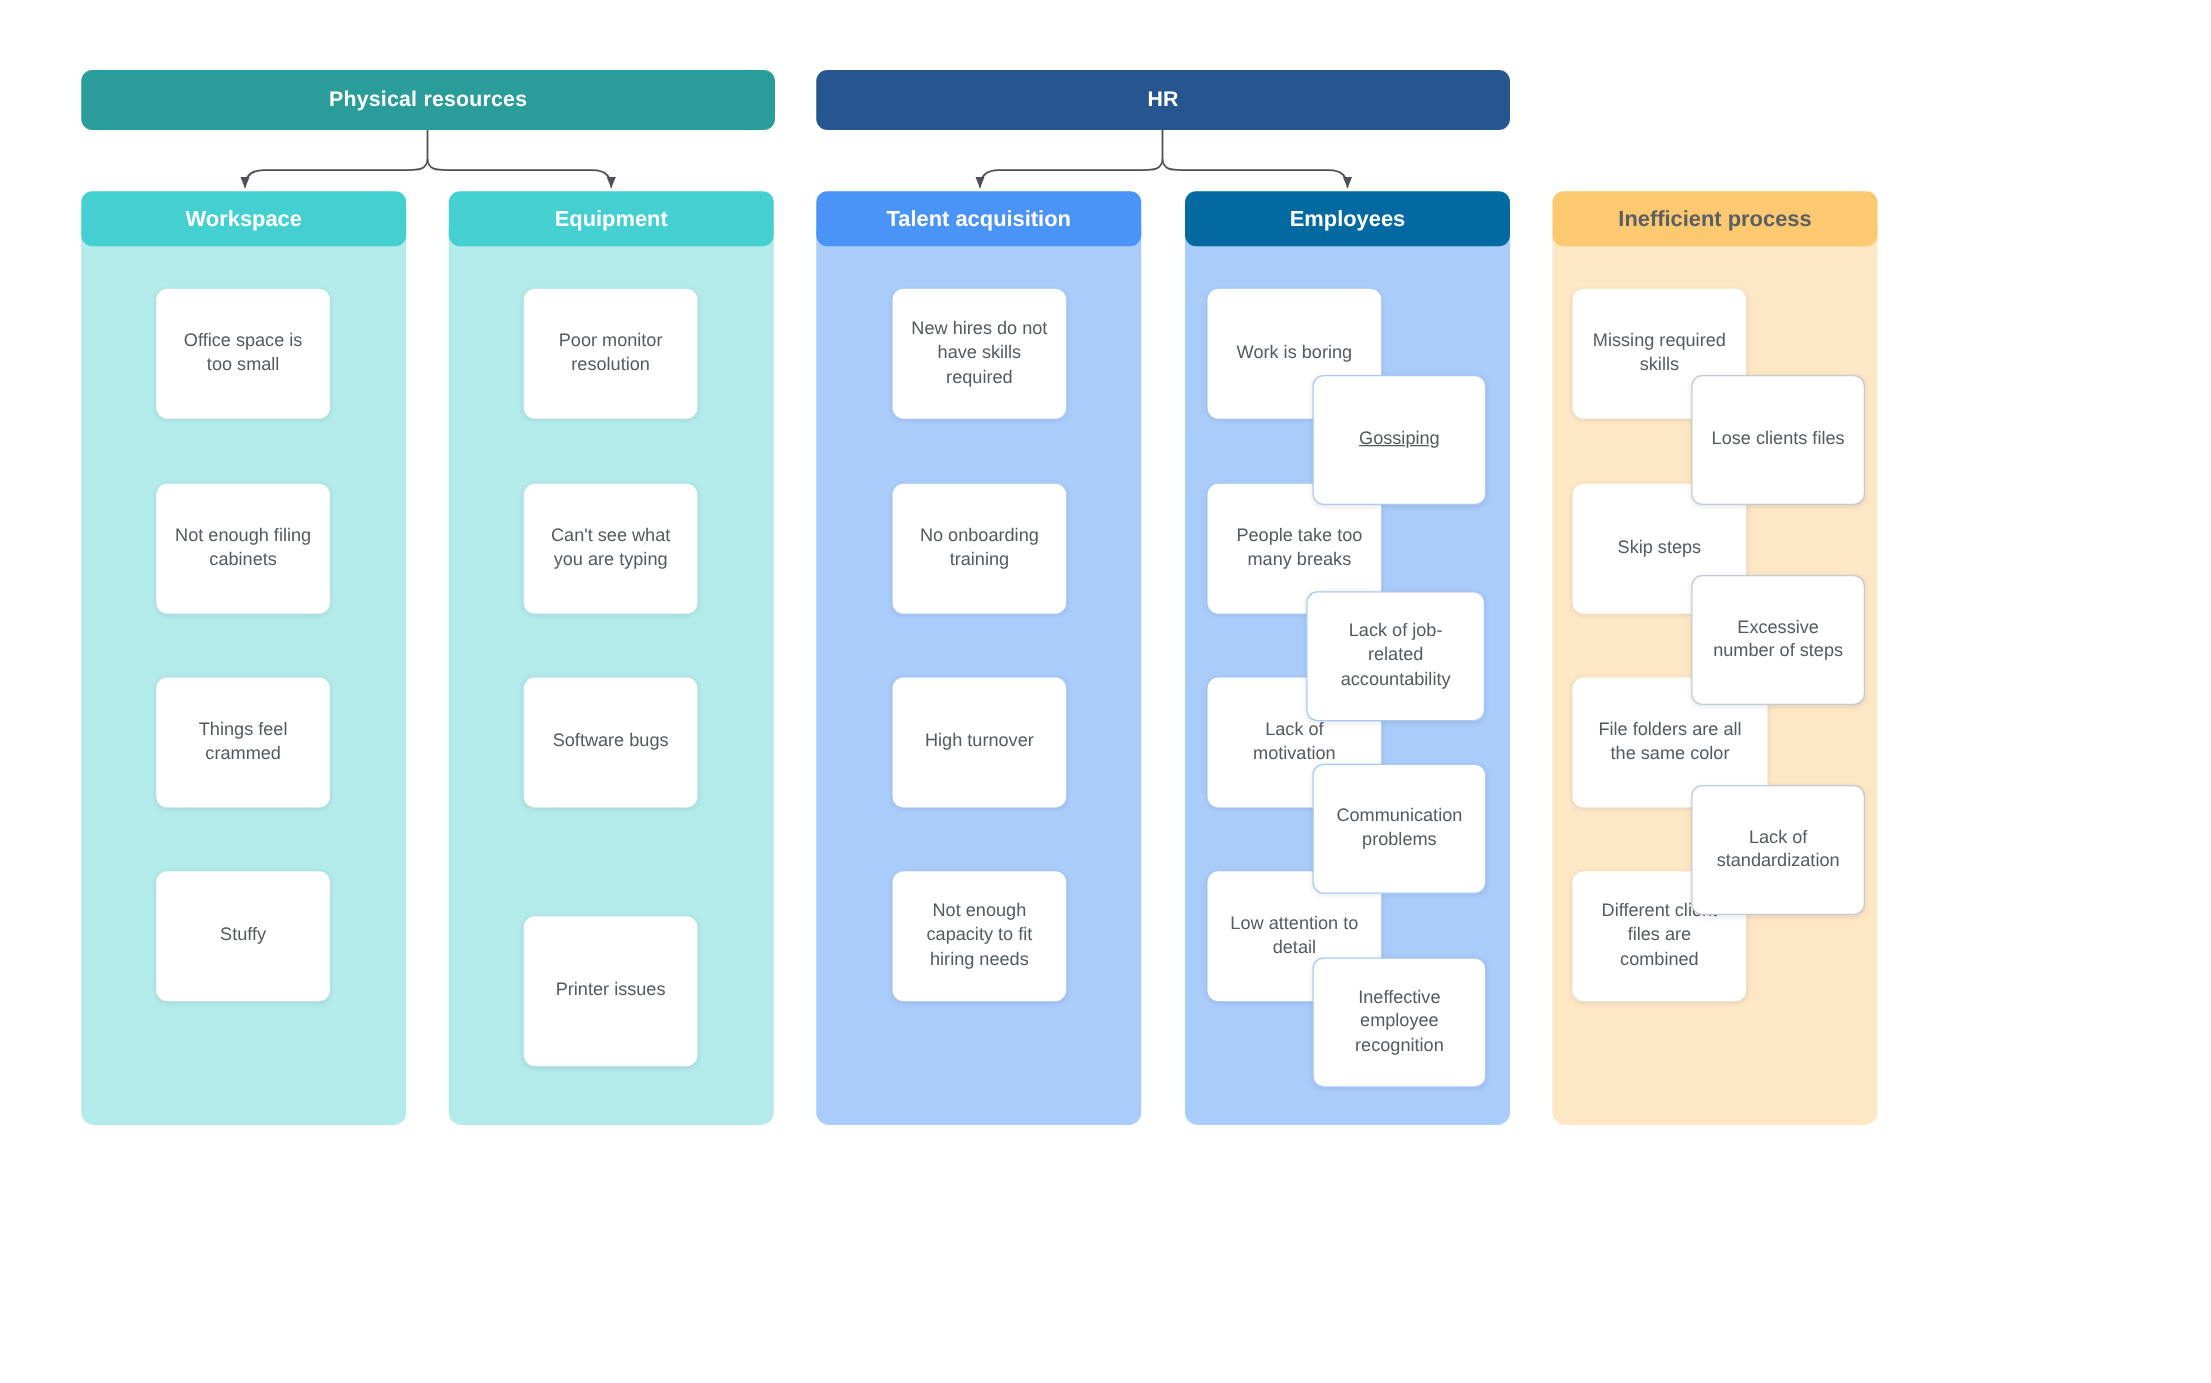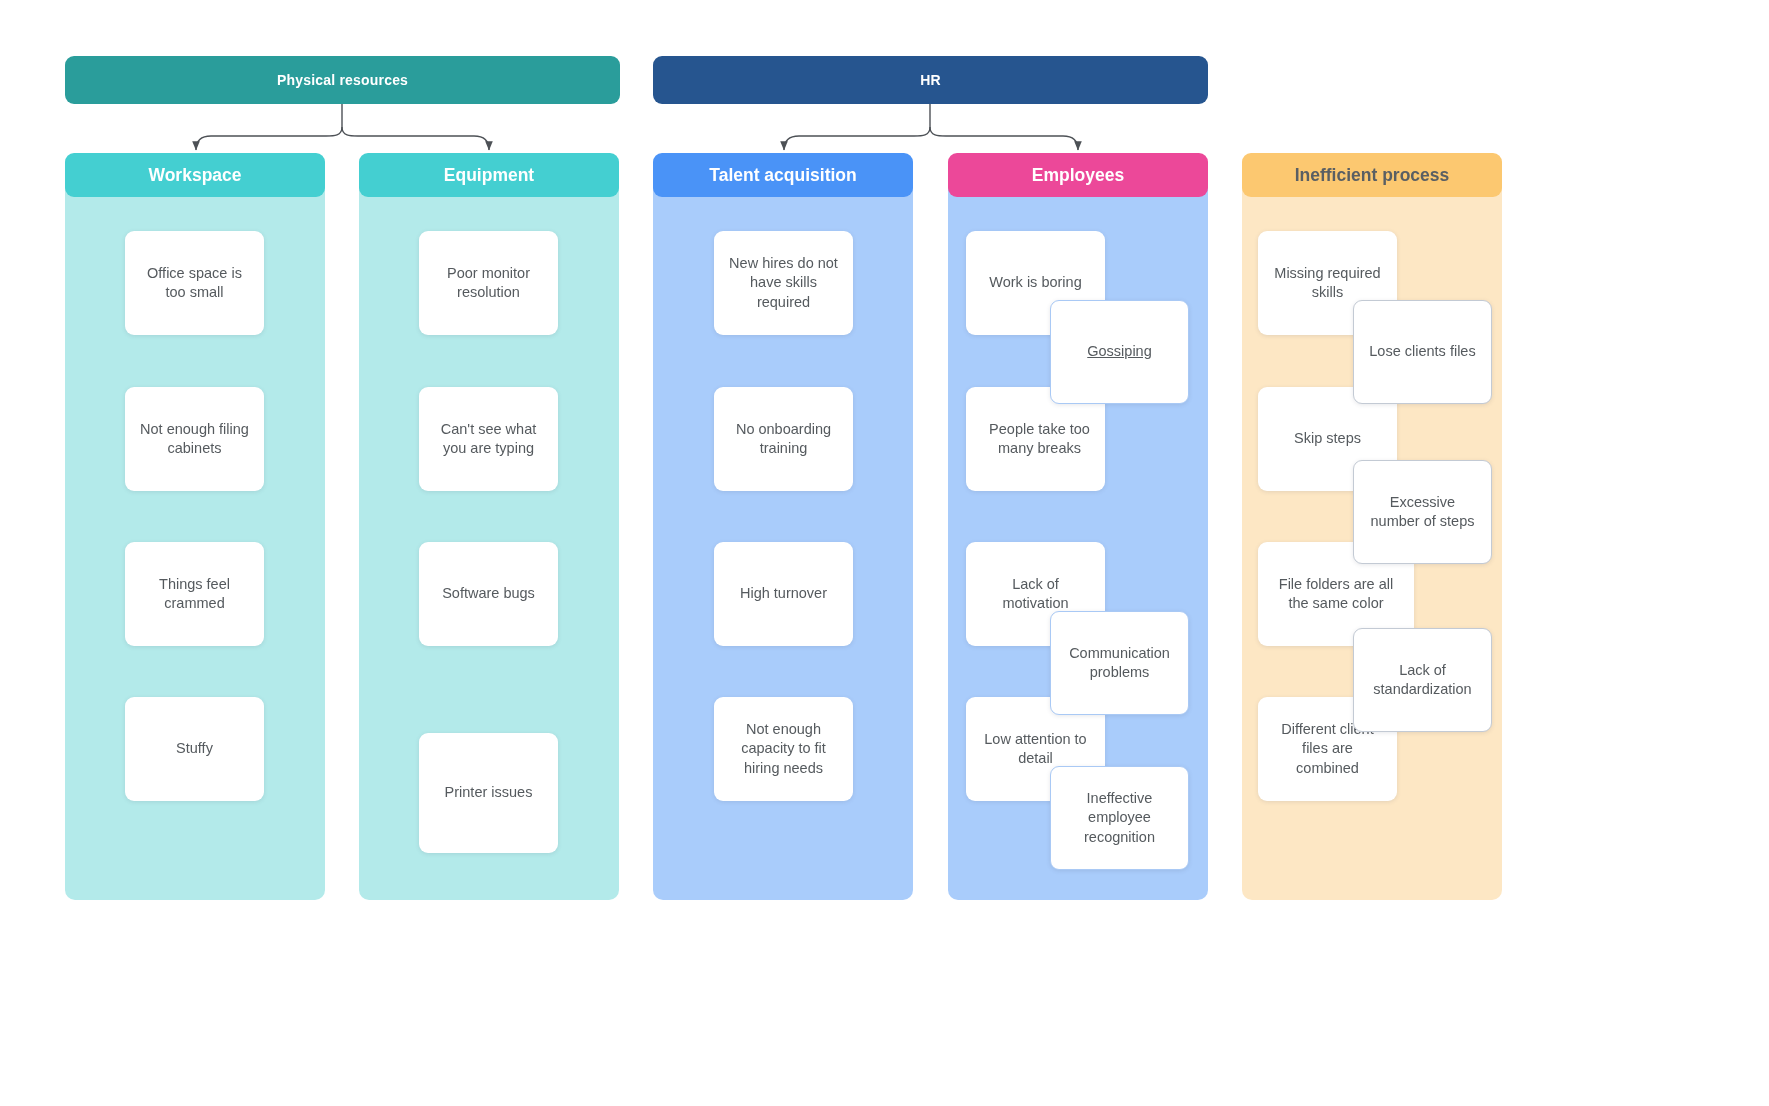--- a/index.html
+++ b/index.html
@@ -32,21 +32,21 @@
 
   
   .root-node {
     position: absolute;
     border-radius: 9px;
     display: flex;
     align-items: center;
     justify-content: center;
     color: #ffffff;
     font-weight: bold;
-    font-size: 14px;
+    font-size: 17px;
     letter-spacing: 0.2px;
     z-index: 10;
   }
 
   
   .column {
     position: absolute;
     border-radius: 16px;
     z-index: 2;
   }
@@ -144,21 +144,21 @@
         </div>
       </div>
       <div class="column" style="left: 653px; top: 153px; width: 260px; height: 747px;">
         <div class="column-body" style="top: 22px; height: 725px; background: rgb(169, 204, 251);"></div>
         <div class="column-header" style="background: rgb(74, 147, 247); color: rgb(255, 255, 255);">
           <span>Talent acquisition</span>
         </div>
       </div>
       <div class="column" style="left: 948px; top: 153px; width: 260px; height: 747px;">
         <div class="column-body" style="top: 22px; height: 725px; background: rgb(169, 204, 251);"></div>
-        <div class="column-header" style="background: #ec4899; color: rgb(255, 255, 255);">
+        <div class="column-header" style="background: #0369a1; color: rgb(255, 255, 255);">
           <span>Employees</span>
         </div>
       </div>
       <div class="column" style="left: 1242px; top: 153px; width: 260px; height: 747px;">
         <div class="column-body" style="top: 22px; height: 725px; background: rgb(253, 231, 196);"></div>
         <div class="column-header" style="background: rgb(252, 200, 112); color: rgb(90, 95, 99);">
           <span>Inefficient process</span>
         </div>
       </div>
     </div>
@@ -201,20 +201,23 @@
     </div>
     <div class="card" style="left: 966px; top: 231px; width: 139px; height: 104px;">
       <span>Work is boring</span>
     </div>
     <div class="card offset" style="left: 1050px; top: 300px; width: 139px; height: 104px; text-decoration: underline;">
       <span>Gossiping</span>
     </div>
     <div class="card" style="left: 966px; top: 387px; width: 139px; height: 104px; padding-left: 20px;">
       <span>People take too many breaks</span>
     </div>
+    <div class="card offset" style="left: 1045px; top: 473px; width: 143px; height: 104px;">
+      <span>Lack of job-related accountability</span>
+    </div>
     <div class="card" style="left: 966px; top: 542px; width: 139px; height: 104px;">
       <span>Lack of motivation</span>
     </div>
     <div class="card offset" style="left: 1050px; top: 611px; width: 139px; height: 104px;">
       <span>Communication problems</span>
     </div>
     <div class="card" style="left: 966px; top: 697px; width: 139px; height: 104px;">
       <span>Low attention to detail</span>
     </div>
     <div class="card offset" style="left: 1050px; top: 766px; width: 139px; height: 104px;">

